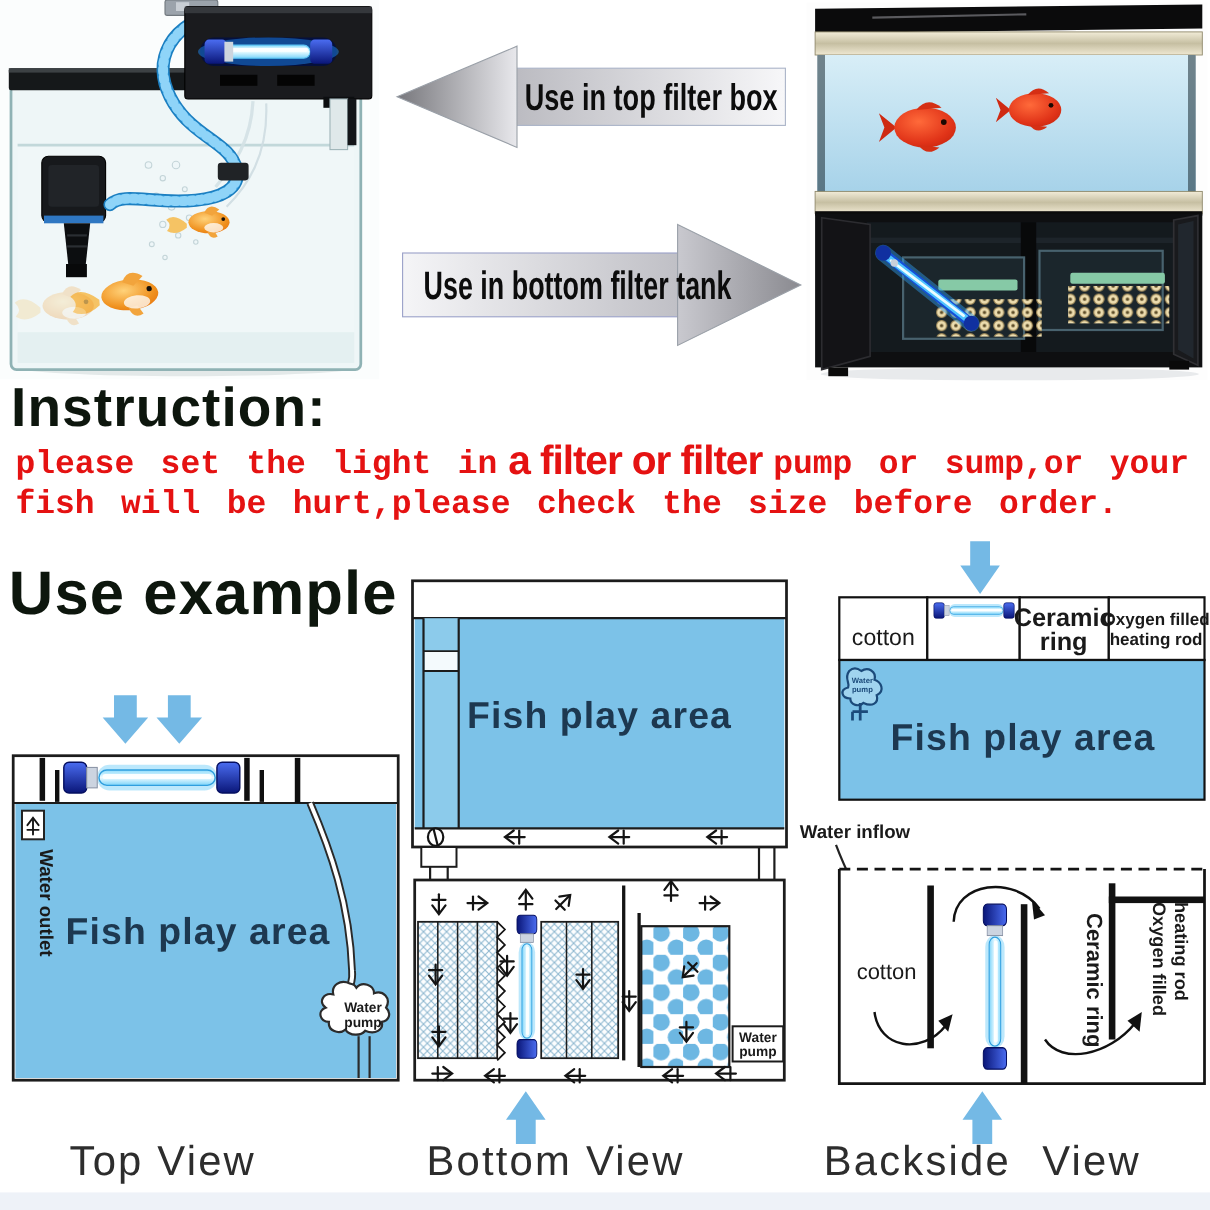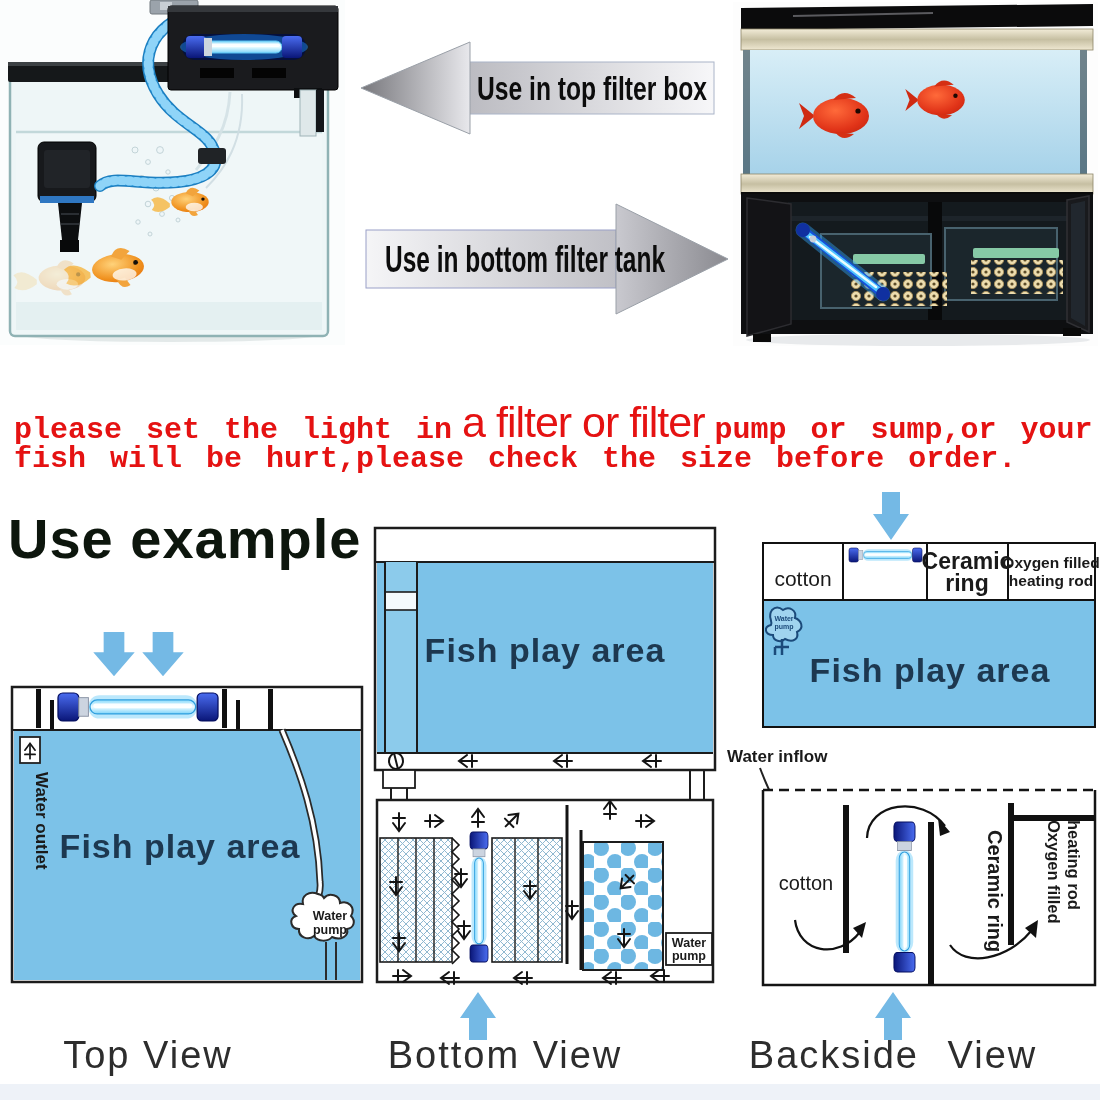--- a/index.html
+++ b/index.html
@@ -4,21 +4,21 @@
 <style>
   html,body{margin:0;padding:0;background:#ffffff;}
   .canvas{position:relative;width:1100px;height:1100px;background:#ffffff;overflow:hidden;
           font-family:"Liberation Sans",sans-serif;}
   .abs{position:absolute;}
   .h-instruction{left:10px;top:341px;font-weight:bold;font-size:50px;color:#0d160d;letter-spacing:1px;}
   .warn{white-space:nowrap;color:#e51212;display:flex;align-items:flex-end;}
   .warn-line1{left:14px;top:398px;gap:10px;}
   .warn-line2{left:14px;top:442px;}
   .mono{font-family:"Liberation Mono",monospace;font-weight:bold;font-size:30px;word-spacing:6px;}
-  .sansred{font-family:"Liberation Sans",sans-serif;font-weight:normal;font-size:43px;letter-spacing:-1px;}
+  .sansred{font-family:"Liberation Sans",sans-serif;font-weight:bold;font-size:37px;letter-spacing:-1px;}
   .h-example{left:8px;top:506px;font-weight:bold;font-size:56px;color:#0d160d;letter-spacing:1px;}
   svg text{font-family:"Liberation Sans",sans-serif;}
   .capt{font-size:38px;fill:#2d2d2d;letter-spacing:2px;}
   .fpa{font-size:34px;fill:#1d3850;font-weight:600;letter-spacing:1px;}
   .lab{fill:#1a1a1a;}
 </style>
 </head>
 <body>
 
 <div class="canvas">
@@ -220,20 +220,21 @@
       <linearGradient id="ab-body" x1="0" y1="0" x2="1" y2="0">
         <stop offset="0" stop-color="#f5f5f7"></stop>
           <stop offset="1" stop-color="#c0c0c6"></stop>
       </linearGradient>
     </defs>
     <rect x="6" y="30" width="250" height="58" fill="url(#ab-body)" stroke="#9aa0c8"></rect>
     <polygon points="256,4 368,59 256,114" fill="url(#ab-head)" stroke="#9aa0a8"></polygon>
     <text x="165" y="72" text-anchor="middle" font-size="36" font-weight="bold" fill="#0c0c0c" textLength="280" lengthAdjust="spacingAndGlyphs">Use in bottom filter tank</text>
   </svg>
 
+  <div class="abs h-instruction">Instruction:</div>
   <div class="abs warn warn-line1">
     <span class="mono">please set the light in</span>
     <span class="sansred">a filter or filter</span>
     <span class="mono">pump or sump,or your</span>
   </div>
   <div class="abs warn warn-line2">
     <span class="mono">fish will be hurt,please check the size before order.</span>
   </div>
   <div class="abs h-example">Use example</div>
 

